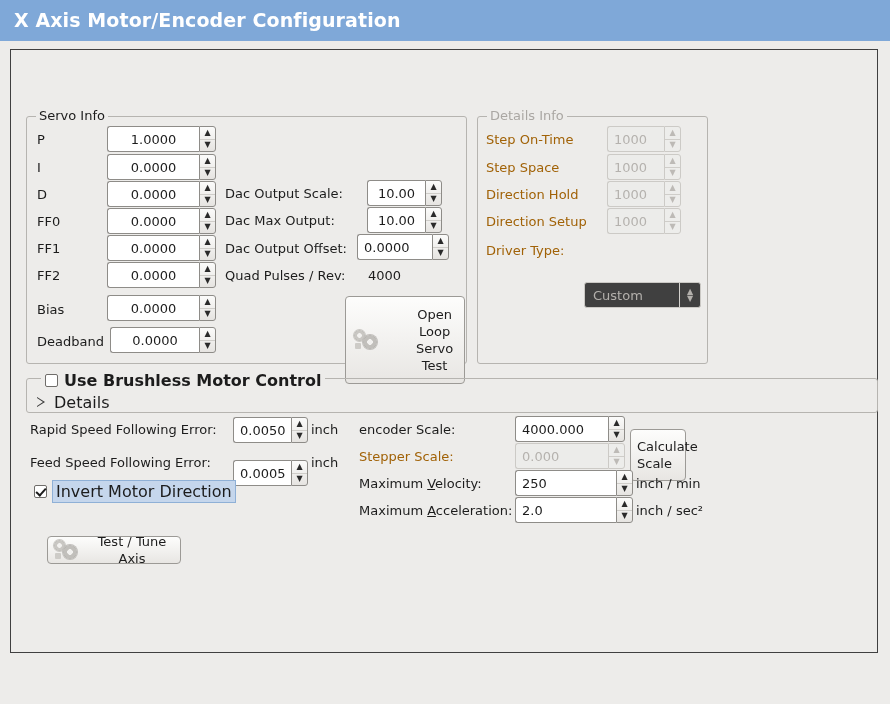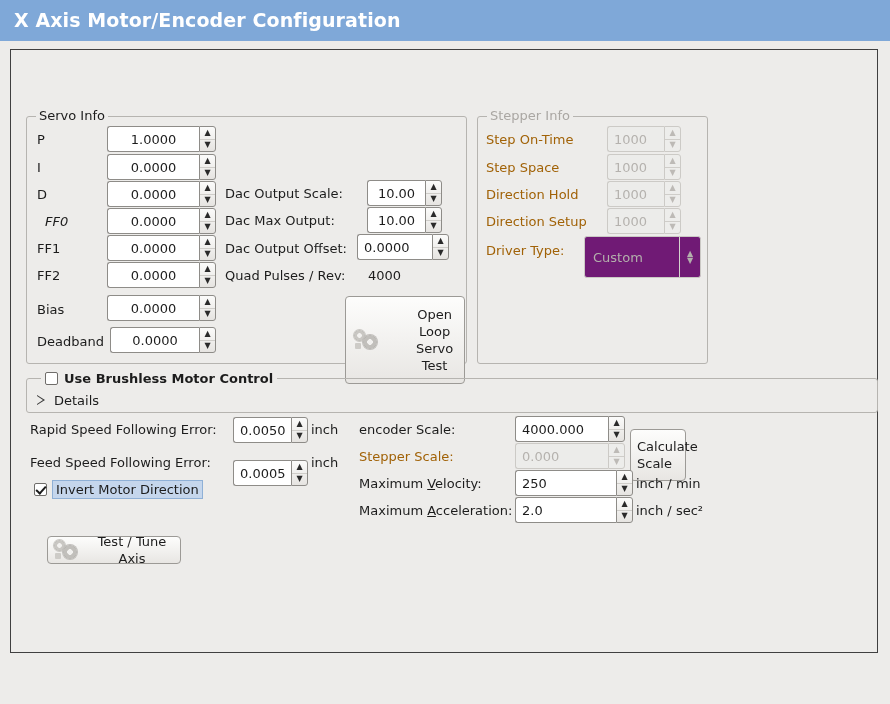--- a/index.html
+++ b/index.html
@@ -73,23 +73,23 @@
     flex:1;display:flex;align-items:center;justify-content:center;
     font-size:8px;line-height:8px;color:#2a2a2a;
   }
   .spin .btns .ar.lo{border-top:1px solid #cfcdc9;}
   .spin.disabled .fld{background:#ececea;border-color:#cccac6;color:#b5b2ae;}
   .spin.disabled .btns{background:#ededeb;border-color:#cccac6;}
   .spin.disabled .btns .ar{color:#bdbab6;}
 
   
   .combo{
-    position:absolute;height:42px;box-sizing:border-box;display:flex;
-    background:#701a75;border:1px solid #cbc9c5;border-radius:3px;
-    color:#b3b0ac;font-size:13px;align-items:center;
+    position:absolute;height:26px;box-sizing:border-box;display:flex;
+    background:#404040;border:1px solid #cbc9c5;border-radius:3px;
+    color:#b3b0ac;font-size:13px;align-items:center;margin-top:46px;
   }
   .combo .ctxt{flex:1;padding:0 8px;}
   .combo .carrows{
     width:20px;height:100%;border-left:1px solid #d5d3cf;
     display:flex;flex-direction:column;align-items:center;justify-content:center;
     font-size:8px;line-height:7px;color:#b3b0ac;
   }
 
   
   .btn{
@@ -128,21 +128,21 @@
   .cbox{
     width:13px;height:13px;box-sizing:border-box;flex:none;
     background:#ffffff;border:1px solid #6f6d6a;border-radius:2px;
     margin-right:6px;position:relative;
   }
   .cbox.checked::after{
     content:"";position:absolute;left:3px;top:0px;
     width:4px;height:8px;border:solid #1c1c1c;border-width:0 2px 2px 0;
     transform:rotate(42deg);
   }
-  .cblabel{font-size:13px;}
+  .cblabel{font-size:16px;}
   .cblabel.bold{font-weight:bold;}
   .cblabel.sel{background:#c5d6ec;outline:1px solid #8fb0d6;padding:1px 3px;}
 
   
   #details-row{position:absolute;left:26px;top:343px;display:flex;align-items:center;}
   .tri-hollow{
     width:9px;height:11px;margin-right:8px;position:relative;
   }
   .tri-hollow::after{
     content:"";position:absolute;left:0;top:0;
@@ -170,21 +170,21 @@
 
   <div class="content">
 
     <div class="group" id="servo-group">
       <span class="group-title">Servo Info</span>
     </div>
 
     <span class="lbl" style="left:26px;top:82px;">P</span>
     <span class="lbl" style="left:26px;top:110px;">I</span>
     <span class="lbl" style="left:26px;top:137px;">D</span>
-    <span class="lbl" style="left:34px;top:164px;font-style:italic;">FF0</span>
+    <span class="lbl" style="left:26px;top:164px;">FF0</span>
     <span class="lbl" style="left:26px;top:191px;">FF1</span>
     <span class="lbl" style="left:26px;top:218px;">FF2</span>
     <span class="lbl" style="left:26px;top:252px;">Bias</span>
     <span class="lbl" style="left:26px;top:284px;">Deadband</span>
 
     <div class="spin" style="left:96px;top:76px;width:109px;">
       <div class="fld center">1.0000</div>
       <div class="btns">
         <div class="ar up">▲</div>
         <div class="ar lo">▼</div>
@@ -274,21 +274,21 @@
           <span class="g g2"></span>
           <span class="g g3"></span>
       </span>
       <span class="txt" style="white-space:pre-line">Open
 Loop
 Servo
 Test</span>
     </div>
 
     <div class="group" id="stepper-group">
-      <span class="group-title dim">Stepper Info</span>
+      <span class="group-title dim">Details Info</span>
     </div>
 
     <span class="lbl dim" style="left:475px;top:82px;">Step On-Time</span>
     <span class="lbl dim" style="left:475px;top:110px;">Step Space</span>
     <span class="lbl dim" style="left:475px;top:137px;">Direction Hold</span>
     <span class="lbl dim" style="left:475px;top:164px;">Direction Setup</span>
     <span class="lbl dim" style="left:475px;top:193px;">Driver Type:</span>
 
     <div class="spin disabled" style="left:596px;top:76px;width:74px;">
       <div class="fld">1000</div>

